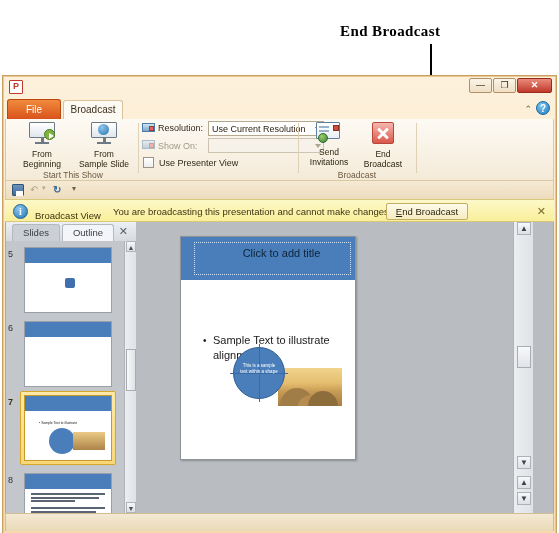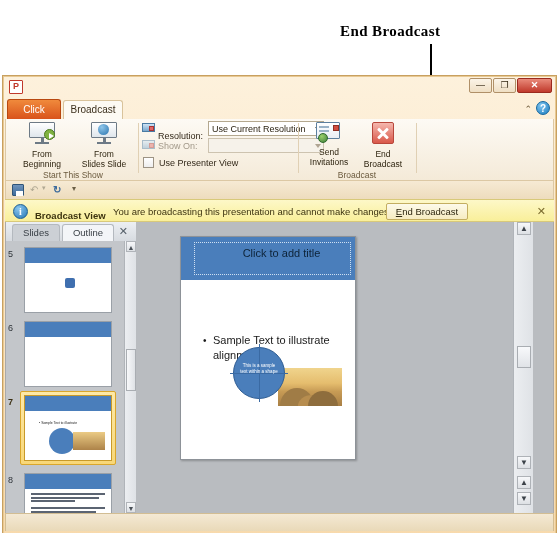--- a/index.html
+++ b/index.html
@@ -201,21 +201,21 @@
     position: relative; margin: 0 2px; height: 23px;
     background: linear-gradient(to bottom,#fdf8c8,#f9ef9a);
     border: 1px solid #d8c97a; border-left:none; border-right:none;
   }
   .bn-info {
     position:absolute;left:8px;top:4px;width:15px;height:15px;border-radius:50%;
     background:radial-gradient(circle at 35% 28%,#8cc8ef,#2677b5);border:1px solid #1c5f94;
     color:#fff;font-size:10px;font-weight:bold;line-height:14px;text-align:center;
     font-family:"Liberation Serif",serif;
   }
-  .bn-title{position:absolute;left:30px;top:10px;font-size:9.5px;font-weight:bold;color:#3d3410;}
+  .bn-title{position:absolute;left:30px;top:10px;font-size:9.5px;font-weight:normal;color:#3d3410;}
   .bn-msg{position:absolute;left:108px;top:6px;font-size:9.5px;color:#3d3410;}
   .bn-btn{
     position:absolute;left:381px;top:3px;width:82px;height:17px;
     background:linear-gradient(to bottom,#fdfaea,#f6ecc2);
     border:1px solid #c3ae61;border-radius:2px;
     font-size:9.5px;color:#2e2710;line-height:15px;text-align:center;
   }
   .bn-btn u { text-decoration: underline; }
   .bn-close{position:absolute;right:8px;top:5px;font-size:11px;color:#7a6b2e;line-height:12px;}
 
@@ -361,21 +361,21 @@
     <div class="titlebar">
       <div class="ppt-logo">P</div>
       <div class="wbtns">
         <div class="wbtn">—</div>
         <div class="wbtn">❐</div>
         <div class="wbtn close">✕</div>
       </div>
     </div>
 
     <div class="tabrow">
-      <div class="tab-file">Click</div>
+      <div class="tab-file">File</div>
       <div class="tab-broadcast">Broadcast</div>
       <div class="min-ribbon">⌃</div>
       <div class="help-ico">?</div>
     </div>
 
     <div class="ribbon">
 
       <div class="rgroup" style="left:4px;width:126px;">
         <div class="bigbtn" style="left:2px;">
           <span class="ic">
@@ -392,32 +392,32 @@
         <div class="bigbtn" style="left:64px;">
           <span class="ic">
             <span class="mon" style="display:inline-block;">
               <span class="scr" style="display:block;"></span>
               <span class="stand" style="display:block;"></span>
               <span class="base" style="display:block;"></span>
               <span class="globe"></span>
             </span>
           </span>
           <span>From</span><br>
-          <span>Slides Slide</span>
+          <span>Sample Slide</span>
         </div>
         <div class="glabel">Start This Show</div>
       </div>
       <div class="rsep" style="left:132px;"></div>
 
       <div class="rgroup" style="left:136px;width:152px;">
         <div class="mini-ico" style="left:0px;top:4px;">
             <span class="b1"></span>
             <span class="b2"></span>
           </div>
-        <div class="lblsm" style="left:16px;top:12px;">Resolution:</div>
+        <div class="lblsm" style="left:16px;top:4px;">Resolution:</div>
         <div class="combo" style="left:66px;top:2px;width:116px;">
           <span>Use Current Resolution</span>
           <span class="arw"></span>
         </div>
 
         <div class="mini-ico" style="left:0px;top:21px;opacity:.45;">
             <span class="b1"></span>
             <span class="b2"></span>
           </div>
         <div class="lblsm dim" style="left:16px;top:22px;">Show On:</div>

